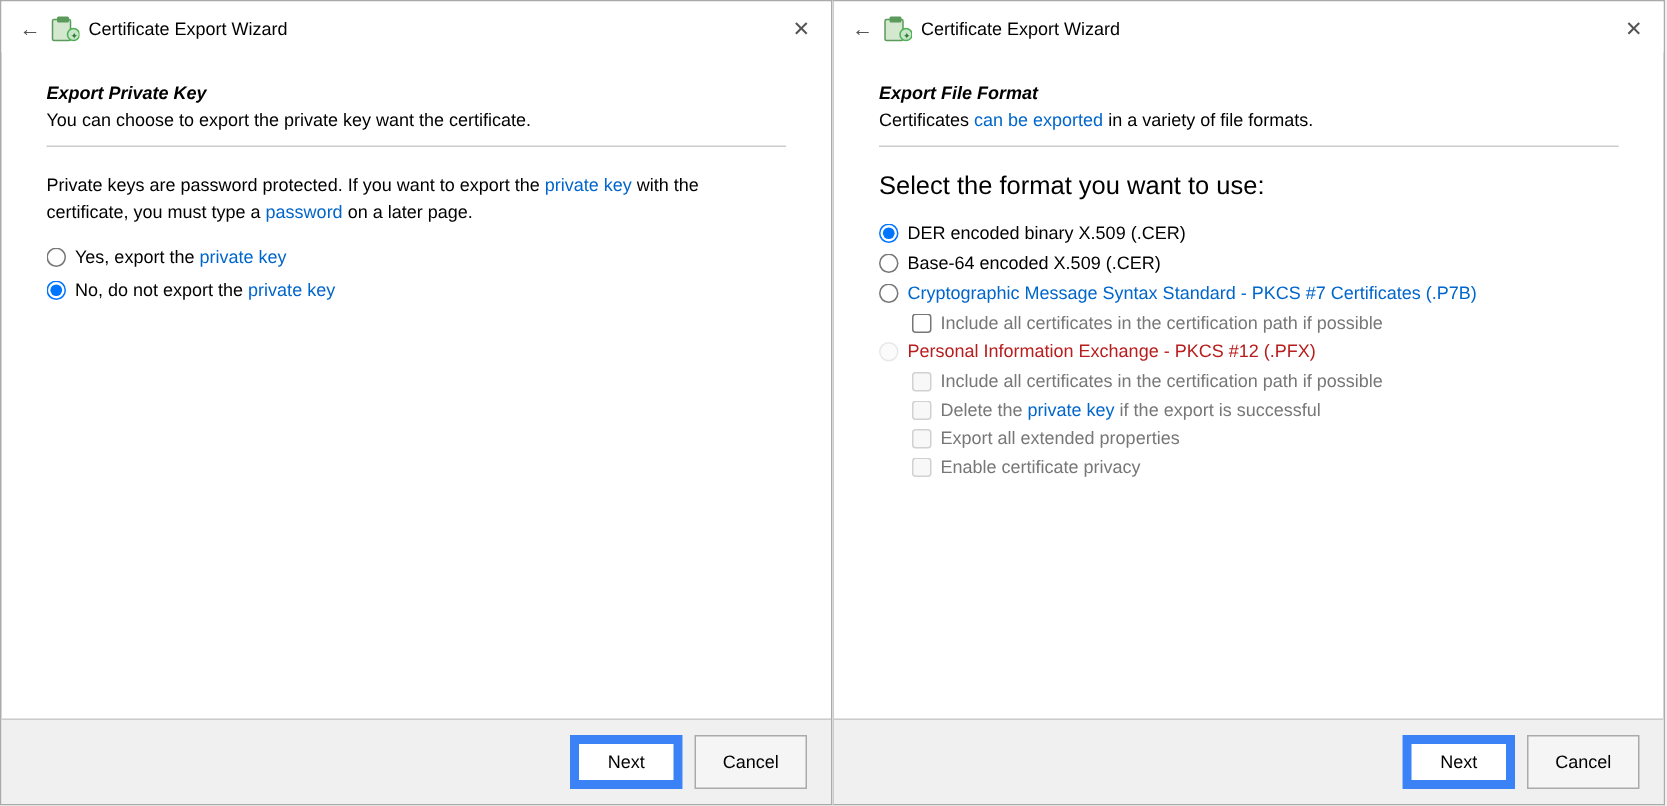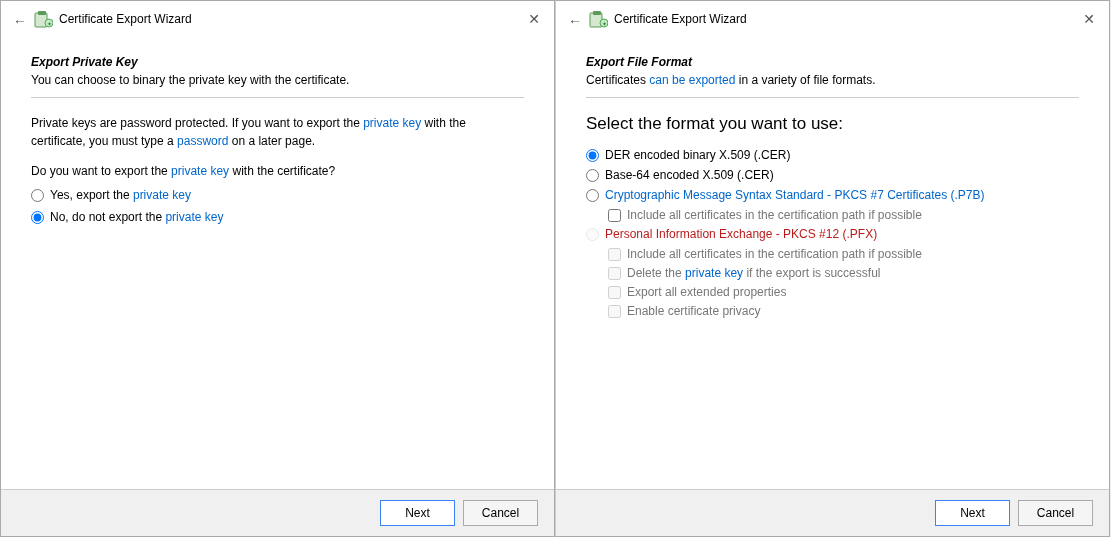--- a/index.html
+++ b/index.html
@@ -175,21 +175,21 @@
       min-width: 75px;
       padding: 5px 14px;
       font-size: 12px;
       cursor: pointer;
       border: 1px solid #aaa;
       background: #f5f5f5;
       color: #000;
     }
 
     .btn-next {
-      border: 1px solid #3b82f6;
+      border: 6px solid #3b82f6;
       background: #fff;
       color: #000;
     }
 
     
     .wizard-svg {
       display: inline-block;
       width: 20px;
       height: 20px;
     }
@@ -207,31 +207,28 @@
         <circle cx="16" cy="14" r="4" fill="#c8e6c9" stroke="#4caf50" stroke-width="1"></circle>
         <text x="14" y="17" font-size="6" fill="#2e7d32">✦</text>
       </svg>
       <span class="title-text">Certificate Export Wizard</span>
     </div>
     <button class="close-btn">✕</button>
   </div>
 
   <div class="content">
     <div class="section-title">Export Private Key</div>
-    <div class="section-subtitle">You can choose to binary the private key with the certificate.</div>
+    <div class="section-subtitle">You can choose to export the private key want the certificate.</div>
     <hr class="divider">
 
     <div class="description">
       Private keys are password protected. If you want to export the <span class="link-blue">private key</span> with the<br>
       certificate, you must type a <span class="link-blue">password</span> on a later page.
     </div>
 
-    <div class="question">
-      Do you want to export the <span class="link-blue">private key</span> with the certificate?
-    </div>
 
     <div class="radio-option">
       <input type="radio" name="export-key" id="yes-export" style="">
       <label for="yes-export">Yes, export the <span class="link-blue">private key</span></label>
     </div>
 
     <div class="radio-option">
       <input type="radio" name="export-key" id="no-export" checked="" style="">
       <label for="no-export">No, do not export the <span class="link-blue">private key</span></label>
     </div>

